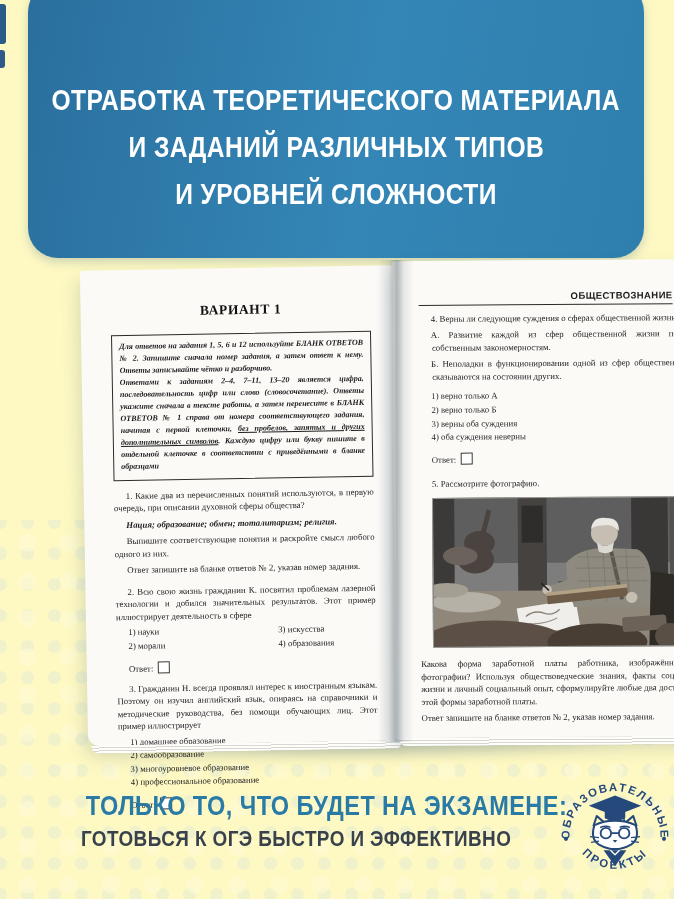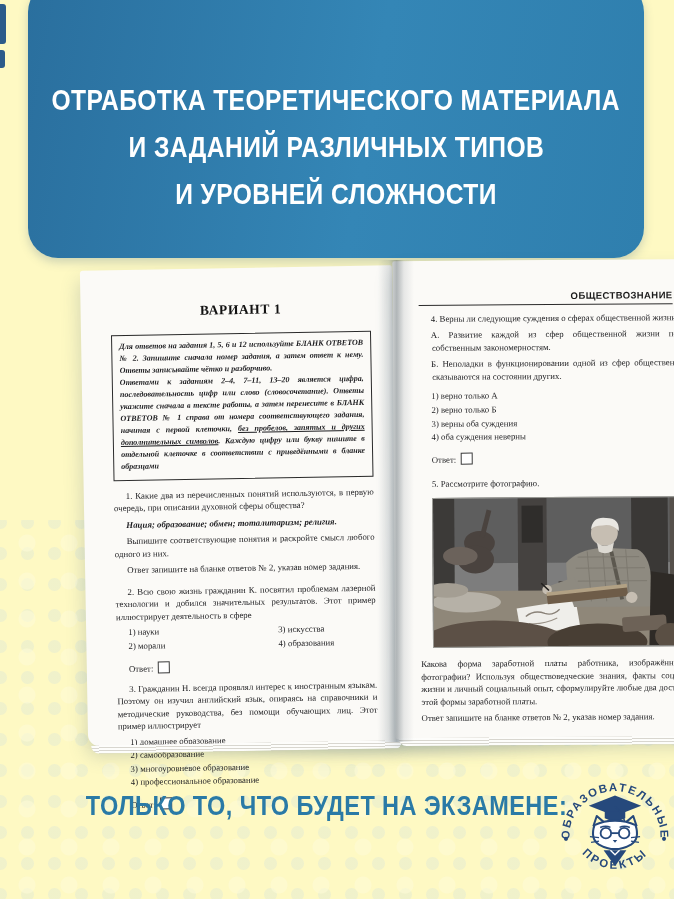--- a/index.html
+++ b/index.html
@@ -185,20 +185,21 @@
       </svg>
     </div>
 
     <p class="para" style="text-indent:0;margin-top:10px;width:284px;">Какова форма заработной платы работника, изображённого на фотографии? Используя обществоведческие знания, факты социальной жизни и личный социальный опыт, сформулируйте любые два достоинства этой формы заработной платы.</p>
     <p class="para tight" style="text-indent:0;width:284px;">Ответ запишите на бланке ответов № 2, указав номер задания.</p>
   </div>
 
   <div class="spine"></div>
 
   <div class="footer-line footer-1" style="color:#2a7aa6;"><span>ТОЛЬКО ТО, ЧТО БУДЕТ НА ЭКЗАМЕНЕ:</span></div>
+  <div class="footer-line footer-2" style="color:#39424c;"><span>ГОТОВЬСЯ К ОГЭ БЫСТРО И ЭФФЕКТИВНО</span></div>
 
   <svg class="logo" viewBox="0 0 100 100" xmlns="http://www.w3.org/2000/svg">
     <defs>
       <path id="arcTop" d="M 11,63 A 40,40 0 1 1 89,63" fill="none"></path>
       <path id="arcBottom" d="M 15,59 A 38,38 0 0 0 85,59" fill="none"></path>
     </defs>
     <text font-size="10" font-weight="bold" fill="#26497c" letter-spacing="1.6" font-family="Liberation Sans, DejaVu Sans, sans-serif">
       <textPath href="#arcTop" startOffset="50%" text-anchor="middle">ОБРАЗОВАТЕЛЬНЫЕ</textPath>
     </text>
     <text font-size="10" font-weight="bold" fill="#26497c" letter-spacing="2.2" font-family="Liberation Sans, DejaVu Sans, sans-serif">

